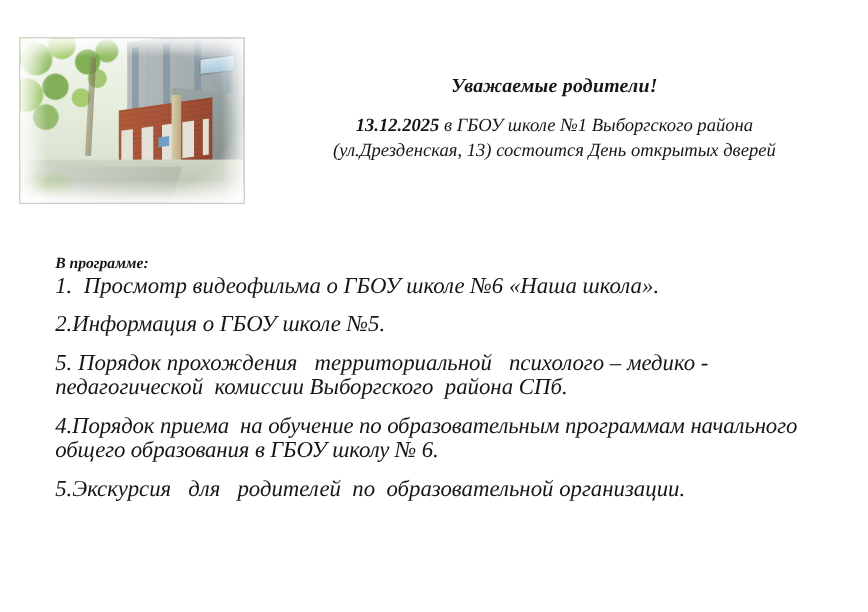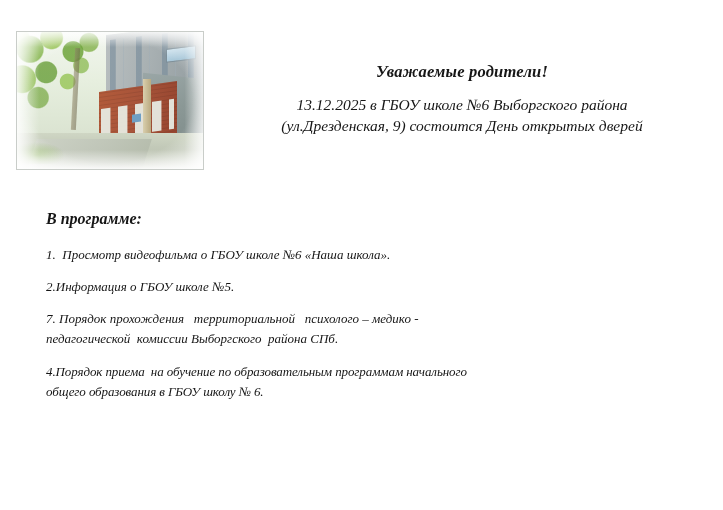--- a/index.html
+++ b/index.html
@@ -242,46 +242,45 @@
     font-size: 16.5px;
     line-height: 20px;
     letter-spacing: .2px;
     margin-bottom: 13px;
   }
   .announce {
     font-style: italic;
     font-size: 15.5px;
     line-height: 20.5px;
   }
-  .announce .b { font-weight: normal; }
+  .announce .b { font-weight: bold; }
   .start-time {
     font-style: italic;
     font-weight: bold;
     font-size: 16px;
     line-height: 21px;
     margin-top: 1px;
   }
 
   
   .program {
     position: absolute;
     left: 46px;
     top: 208px;
     width: 640px;
   }
   .program-title {
     font-style: italic;
     font-weight: bold;
-    font-size: 16px;
+    font-size: 13px;
     line-height: 21px;
-    margin-bottom: 16px;
   }
   .item {
     font-style: italic;
-    font-size: 13px;
+    font-size: 19px;
     line-height: 20px;
     margin-bottom: 12px;
     white-space: pre-wrap;
   }
   .item.strong {
     font-weight: normal;
     letter-spacing: -.1px;
   }
   .item.i3 { margin-bottom: 13px; }
   .item.i5 { margin-bottom: 0; }
@@ -310,28 +309,29 @@
         <div class="ph-path"></div>
         <div class="ph-grass"></div>
         <div class="ph-vignette"></div>
       </div>
     </div>
   </div>
 
   <div class="header-block">
     <div class="greeting">Уважаемые родители!</div>
     <div class="announce">
-      <span class="b">13.12.2025</span><span> в ГБОУ школе №6 Выборгского района</span><br>
-      <span>(ул.Дрезденская, 9) состоится День открытых дверей</span><br>
+      <span class="b">13.12.2025</span><span> в ГБОУ школе №1 Выборгского района</span><br>
+      <span>(ул.Дрезденская, 13) состоится День открытых дверей</span><br>
     </div>
   </div>
 
   <div class="program">
     <div class="program-title">В программе:</div>
     <div class="item i1">1.  Просмотр видеофильма о ГБОУ школе №6 «Наша школа».</div>
     <div class="item i2">2.Информация о ГБОУ школе №5.</div>
-    <div class="item i3">7. Порядок прохождения   территориальной   психолого – медико -
+    <div class="item i3">5. Порядок прохождения   территориальной   психолого – медико -
 педагогической  комиссии Выборгского  района СПб.</div>
     <div class="item i4 strong">4.Порядок приема  на обучение по образовательным программам начального
 общего образования в ГБОУ школу № 6.</div>
+    <div class="item i5">5.Экскурсия   для   родителей  по  образовательной организации.</div>
   </div>
 
 </div>
 
 </body></html>

